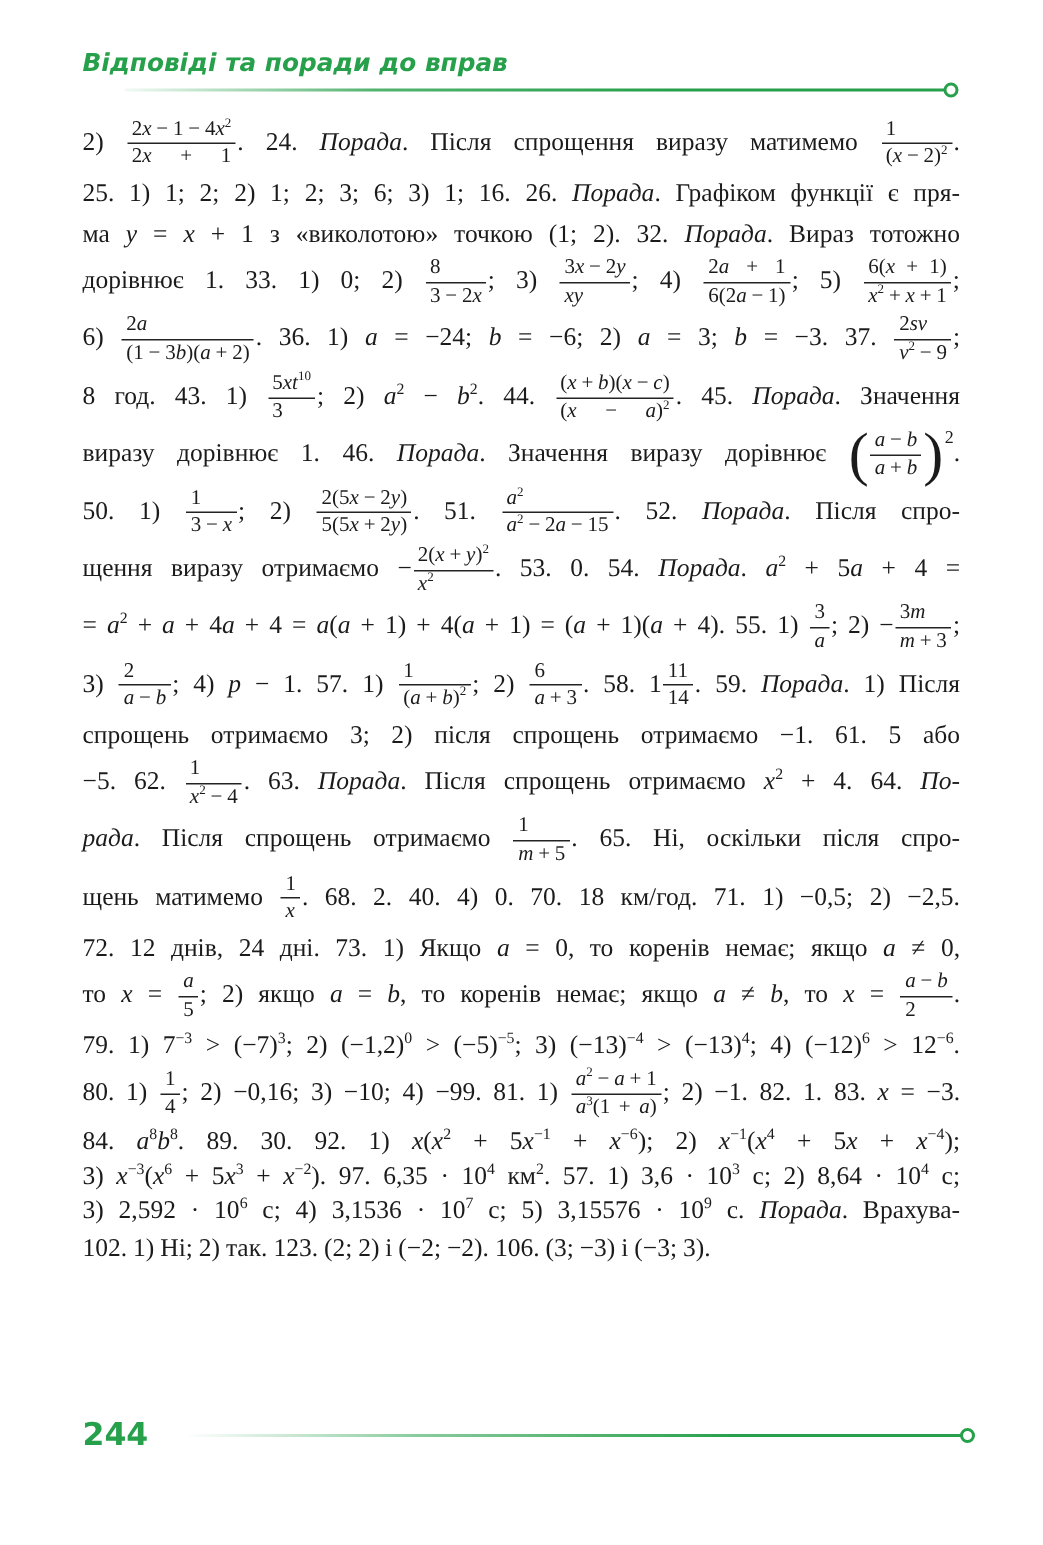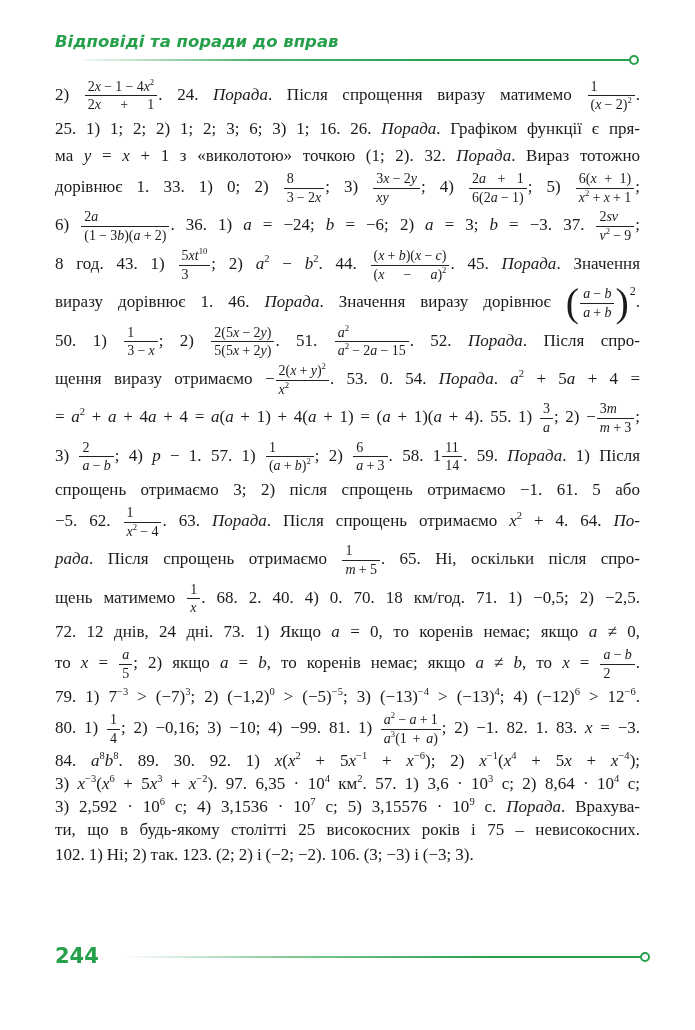--- a/index.html
+++ b/index.html
@@ -112,21 +112,20 @@
       <div class="line">−5. <b>62.</b> <span class="frac"><span class="num">1</span><span class="den"><i>x</i><sup>2</sup> − 4</span></span>. <b>63.</b> <i>Порада</i>. Після спрощень отримаємо <i>x</i><sup>2</sup> + 4. <b>64.</b> <i>По-</i></div>
       <div class="line"><i>рада</i>. Після спрощень отримаємо <span class="frac"><span class="num">1</span><span class="den"><i>m</i> + 5</span></span>. <b>65.</b> Ні, оскільки після спро-</div>
       <div class="line">щень матимемо <span class="frac"><span class="num">1</span><span class="den"><i>x</i></span></span>. <b>68.</b> 2. <b>40.</b> 4) 0. <b>70.</b> 18 км/год. <b>71.</b> 1) −0,5; 2) −2,5.</div>
       <div class="line"><b>72.</b> 12 днів, 24 дні. <b>73.</b> 1) Якщо <i>a</i> = 0, то коренів немає; якщо <i>a</i> ≠ 0,</div>
       <div class="line">то <i>x</i> = <span class="frac"><span class="num"><i>a</i></span><span class="den">5</span></span>; 2) якщо <i>a</i> = <i>b</i>, то коренів немає; якщо <i>a</i> ≠ <i>b</i>, то <i>x</i> = <span class="frac"><span class="num"><i>a</i> − <i>b</i></span><span class="den">2</span></span>.</div>
       <div class="line"><b>79.</b> 1) 7<sup>−3</sup> &gt; (−7)<sup>3</sup>; 2) (−1,2)<sup>0</sup> &gt; (−5)<sup>−5</sup>; 3) (−13)<sup>−4</sup> &gt; (−13)<sup>4</sup>; 4) (−12)<sup>6</sup> &gt; 12<sup>−6</sup>.</div>
       <div class="line"><b>80.</b> 1) <span class="frac"><span class="num">1</span><span class="den">4</span></span>; 2) −0,16; 3) −10; 4) −99. <b>81.</b> 1) <span class="frac"><span class="num"><i>a</i><sup>2</sup> − <i>a</i> + 1</span><span class="den"><i>a</i><sup>3</sup>(1 + <i>a</i>)</span></span>; 2) −1. <b>82.</b> 1. <b>83.</b> <i>x</i> = −3.</div>
       <div class="line tight"><b>84.</b> <i>a</i><sup>8</sup><i>b</i><sup>8</sup>. <b>89.</b> 30. <b>92.</b> 1) <i>x</i>(<i>x</i><sup>2</sup> + 5<i>x</i><sup>−1</sup> + <i>x</i><sup>−6</sup>); 2) <i>x</i><sup>−1</sup>(<i>x</i><sup>4</sup> + 5<i>x</i> + <i>x</i><sup>−4</sup>);</div>
       <div class="line tight">3) <i>x</i><sup>−3</sup>(<i>x</i><sup>6</sup> + 5<i>x</i><sup>3</sup> + <i>x</i><sup>−2</sup>). <b>97.</b> 6,35 · 10<sup>4</sup> км<sup>2</sup>. <b>57.</b> 1) 3,6 · 10<sup>3</sup> с; 2) 8,64 · 10<sup>4</sup> с;</div>
       <div class="line tight">3) 2,592 · 10<sup>6</sup> с; 4) 3,1536 · 10<sup>7</sup> с; 5) 3,15576 · 10<sup>9</sup> с. <i>Порада</i>. Врахува-</div>
-      <div class="line tight">ти, що в будь-якому столітті 25 високосних років і 75 – невисокосних.</div>
       <div class="line last"><b>102.</b> 1) Ні; 2) так. <b>123.</b> (2; 2) і (−2; −2). <b>106.</b> (3; −3) і (−3; 3).</div>
     </main>
 
   <footer class="footer">
     <span class="page-number">244</span>
     <div class="footer-rule">
       <span class="rule-circle"></span>
     </div>
   </footer>
 

